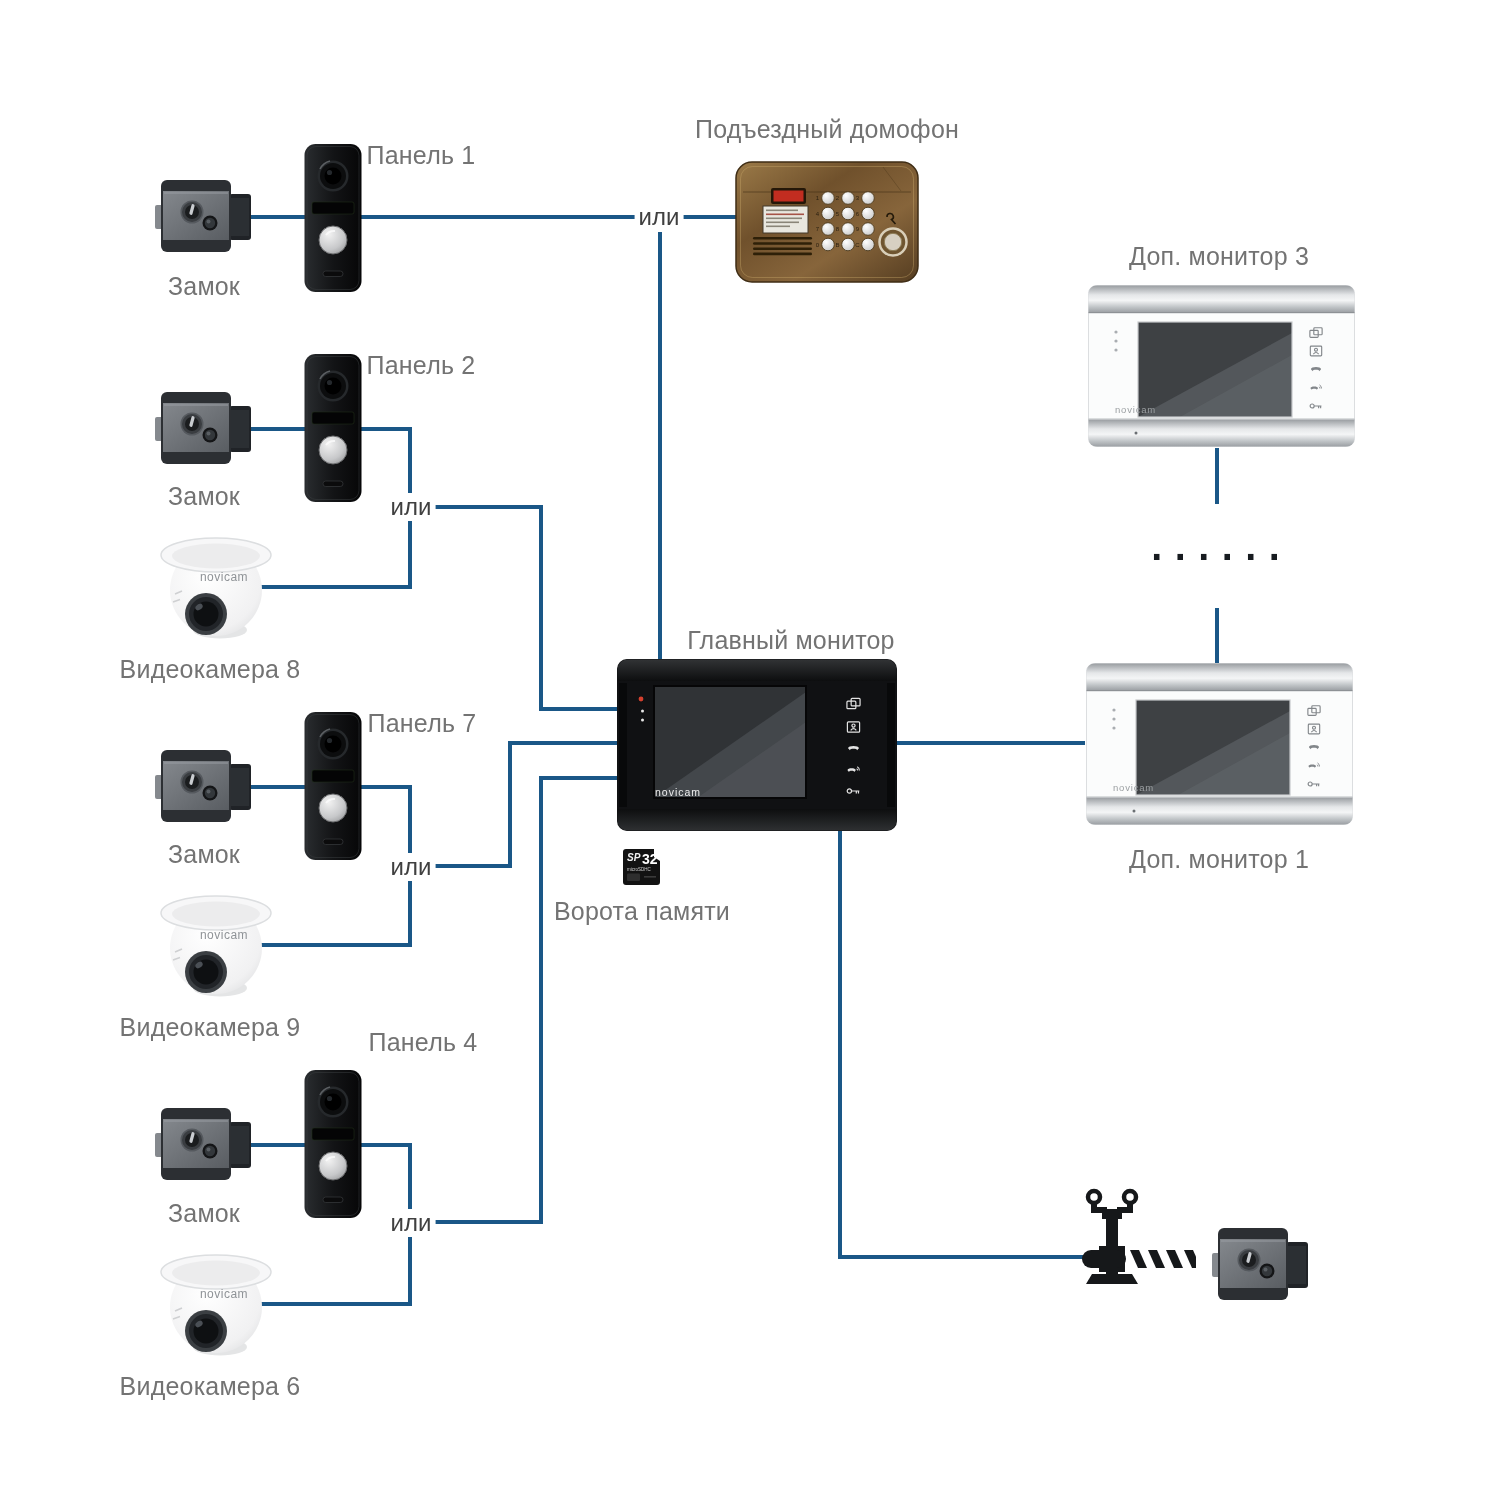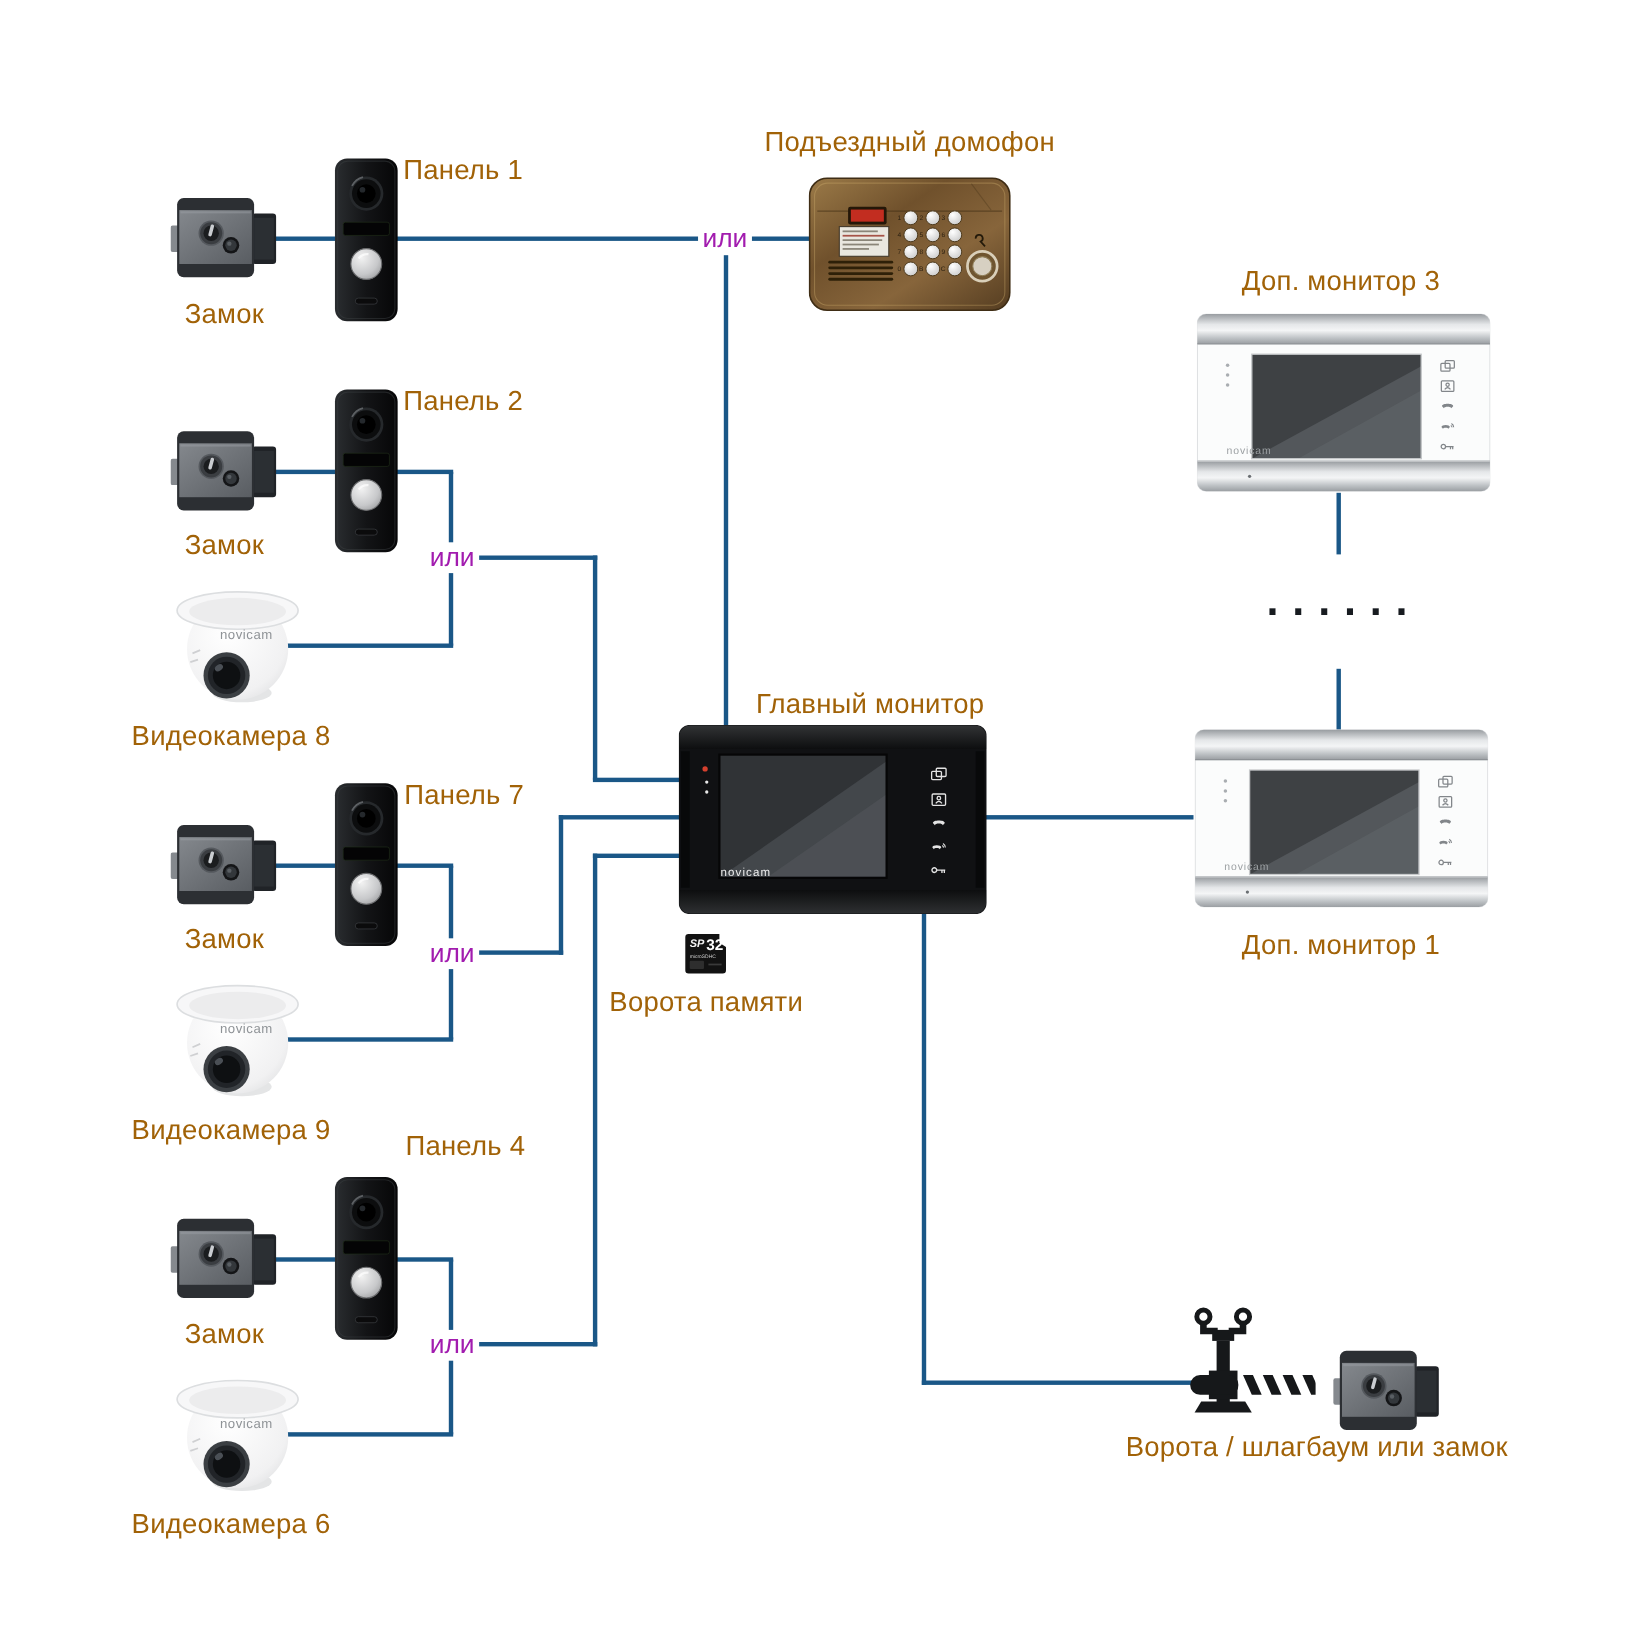--- a/index.html
+++ b/index.html
@@ -1,22 +1,22 @@
 <!DOCTYPE html>
 <html><head>
 <meta charset="utf-8">
 <style>
   html,body{margin:0;padding:0;background:#fff;}
   .stage{position:relative;width:1500px;height:1500px;background:#ffffff;overflow:hidden;
          font-family:"Liberation Sans", sans-serif;}
   .ln{position:absolute;background:#1a5787;z-index:1;}
   .dev{position:absolute;z-index:2;}
-  .lbl{position:absolute;z-index:3;font-size:25px;color:#a16207;white-space:nowrap;
+  .lbl{position:absolute;z-index:3;font-size:25px;color:#737373;white-space:nowrap;
        transform:translateX(-50%);letter-spacing:.2px;}
-  .or{position:absolute;z-index:4;font-size:24px;color:#a21caf;background:#fff;
+  .or{position:absolute;z-index:4;font-size:24px;color:#404040;background:#fff;
       padding:0 4px;line-height:1.05;transform:translate(-50%,-50%);white-space:nowrap;}
   .dots{position:absolute;z-index:3;transform:translateX(-50%);font-weight:bold;
         font-size:34px;letter-spacing:3px;color:#171b20;font-family:"DejaVu Sans Mono",monospace;}
 </style>
 </head>
 <body>
 
 <div class="stage">
 
   <svg width="0" height="0" style="position:absolute" aria-hidden="true">
@@ -364,20 +364,19 @@
   <div class="lbl" style="left:422px;top:709px">Панель 7</div>
   <div class="lbl" style="left:204px;top:840px">Замок</div>
   <div class="lbl" style="left:210px;top:1013px">Видеокамера 9</div>
   <div class="lbl" style="left:423px;top:1028px">Панель 4</div>
   <div class="lbl" style="left:204px;top:1199px">Замок</div>
   <div class="lbl" style="left:210px;top:1372px">Видеокамера 6</div>
   <div class="lbl" style="left:791px;top:626px">Главный монитор</div>
   <div class="lbl" style="left:642px;top:897px">Ворота памяти</div>
   <div class="lbl" style="left:1219px;top:242px">Доп. монитор 3</div>
   <div class="lbl" style="left:1219px;top:845px">Доп. монитор 1</div>
-  <div class="lbl" style="left:1197px;top:1302px">Ворота / шлагбаум или замок</div>
 
   <div class="or" style="left:659px;top:217px">или</div>
   <div class="or" style="left:411px;top:507px">или</div>
   <div class="or" style="left:411px;top:867px">или</div>
   <div class="or" style="left:411px;top:1223px">или</div>
 
 </div>
 
 </body></html>

